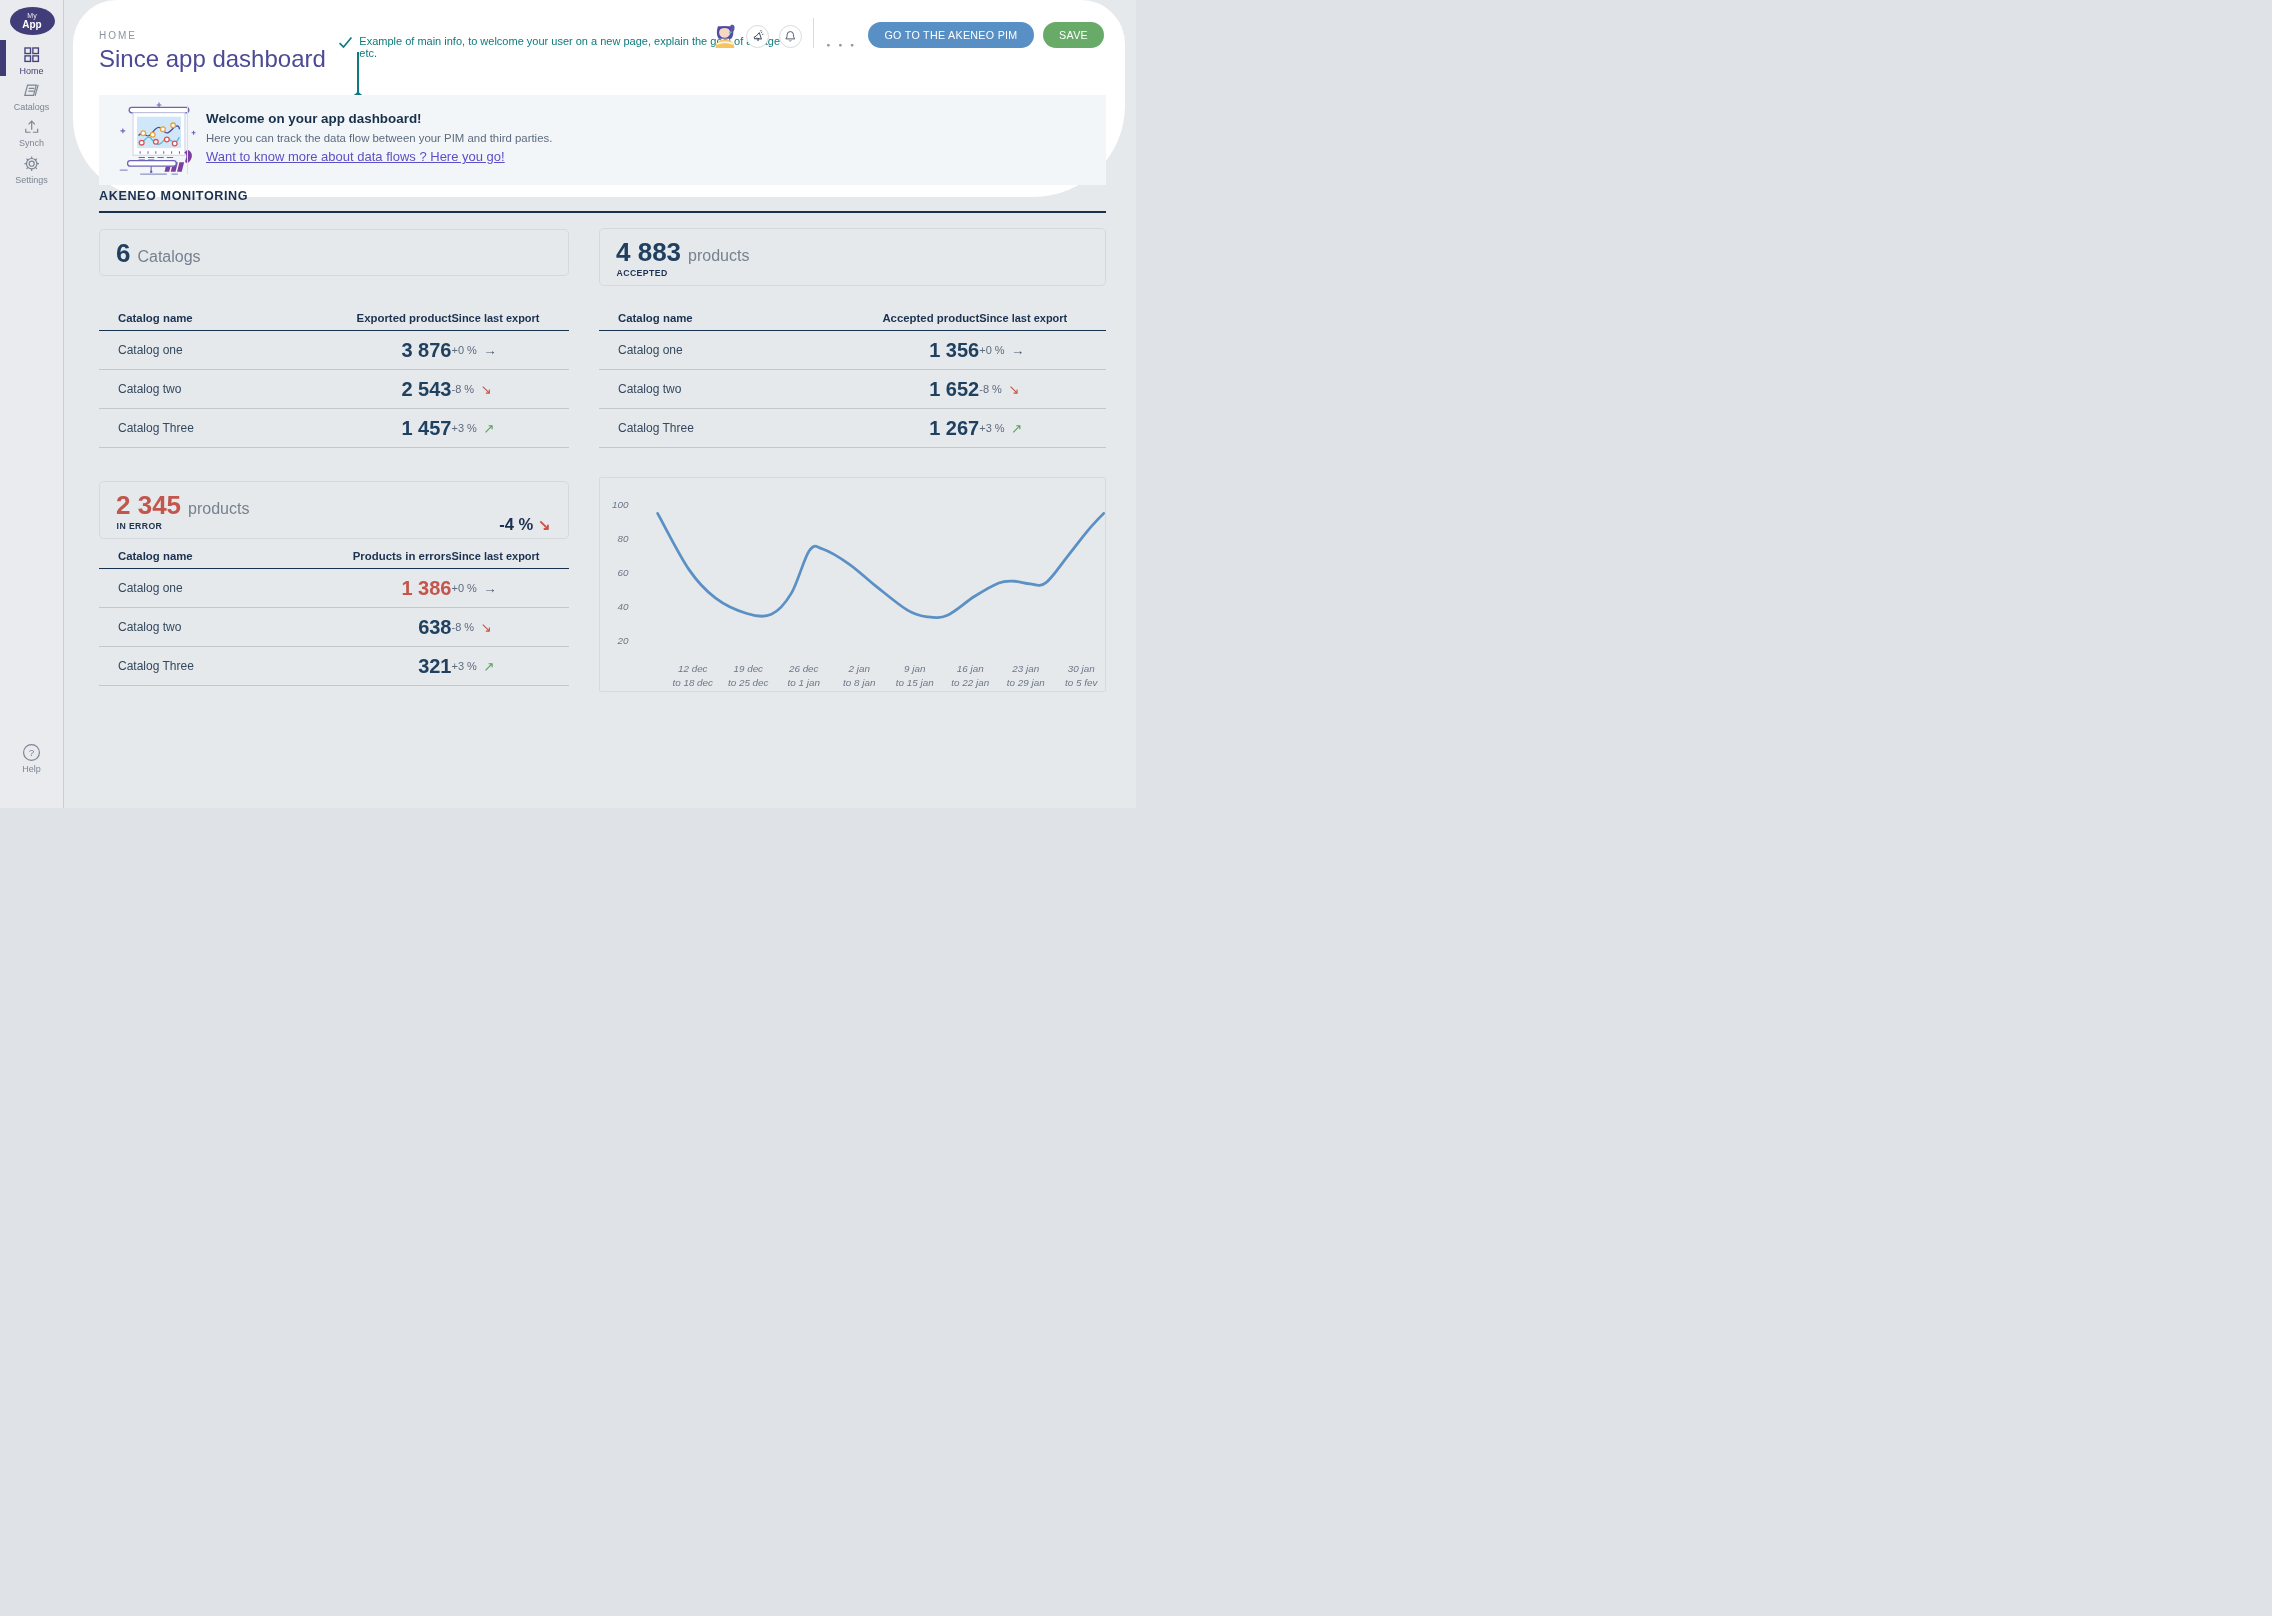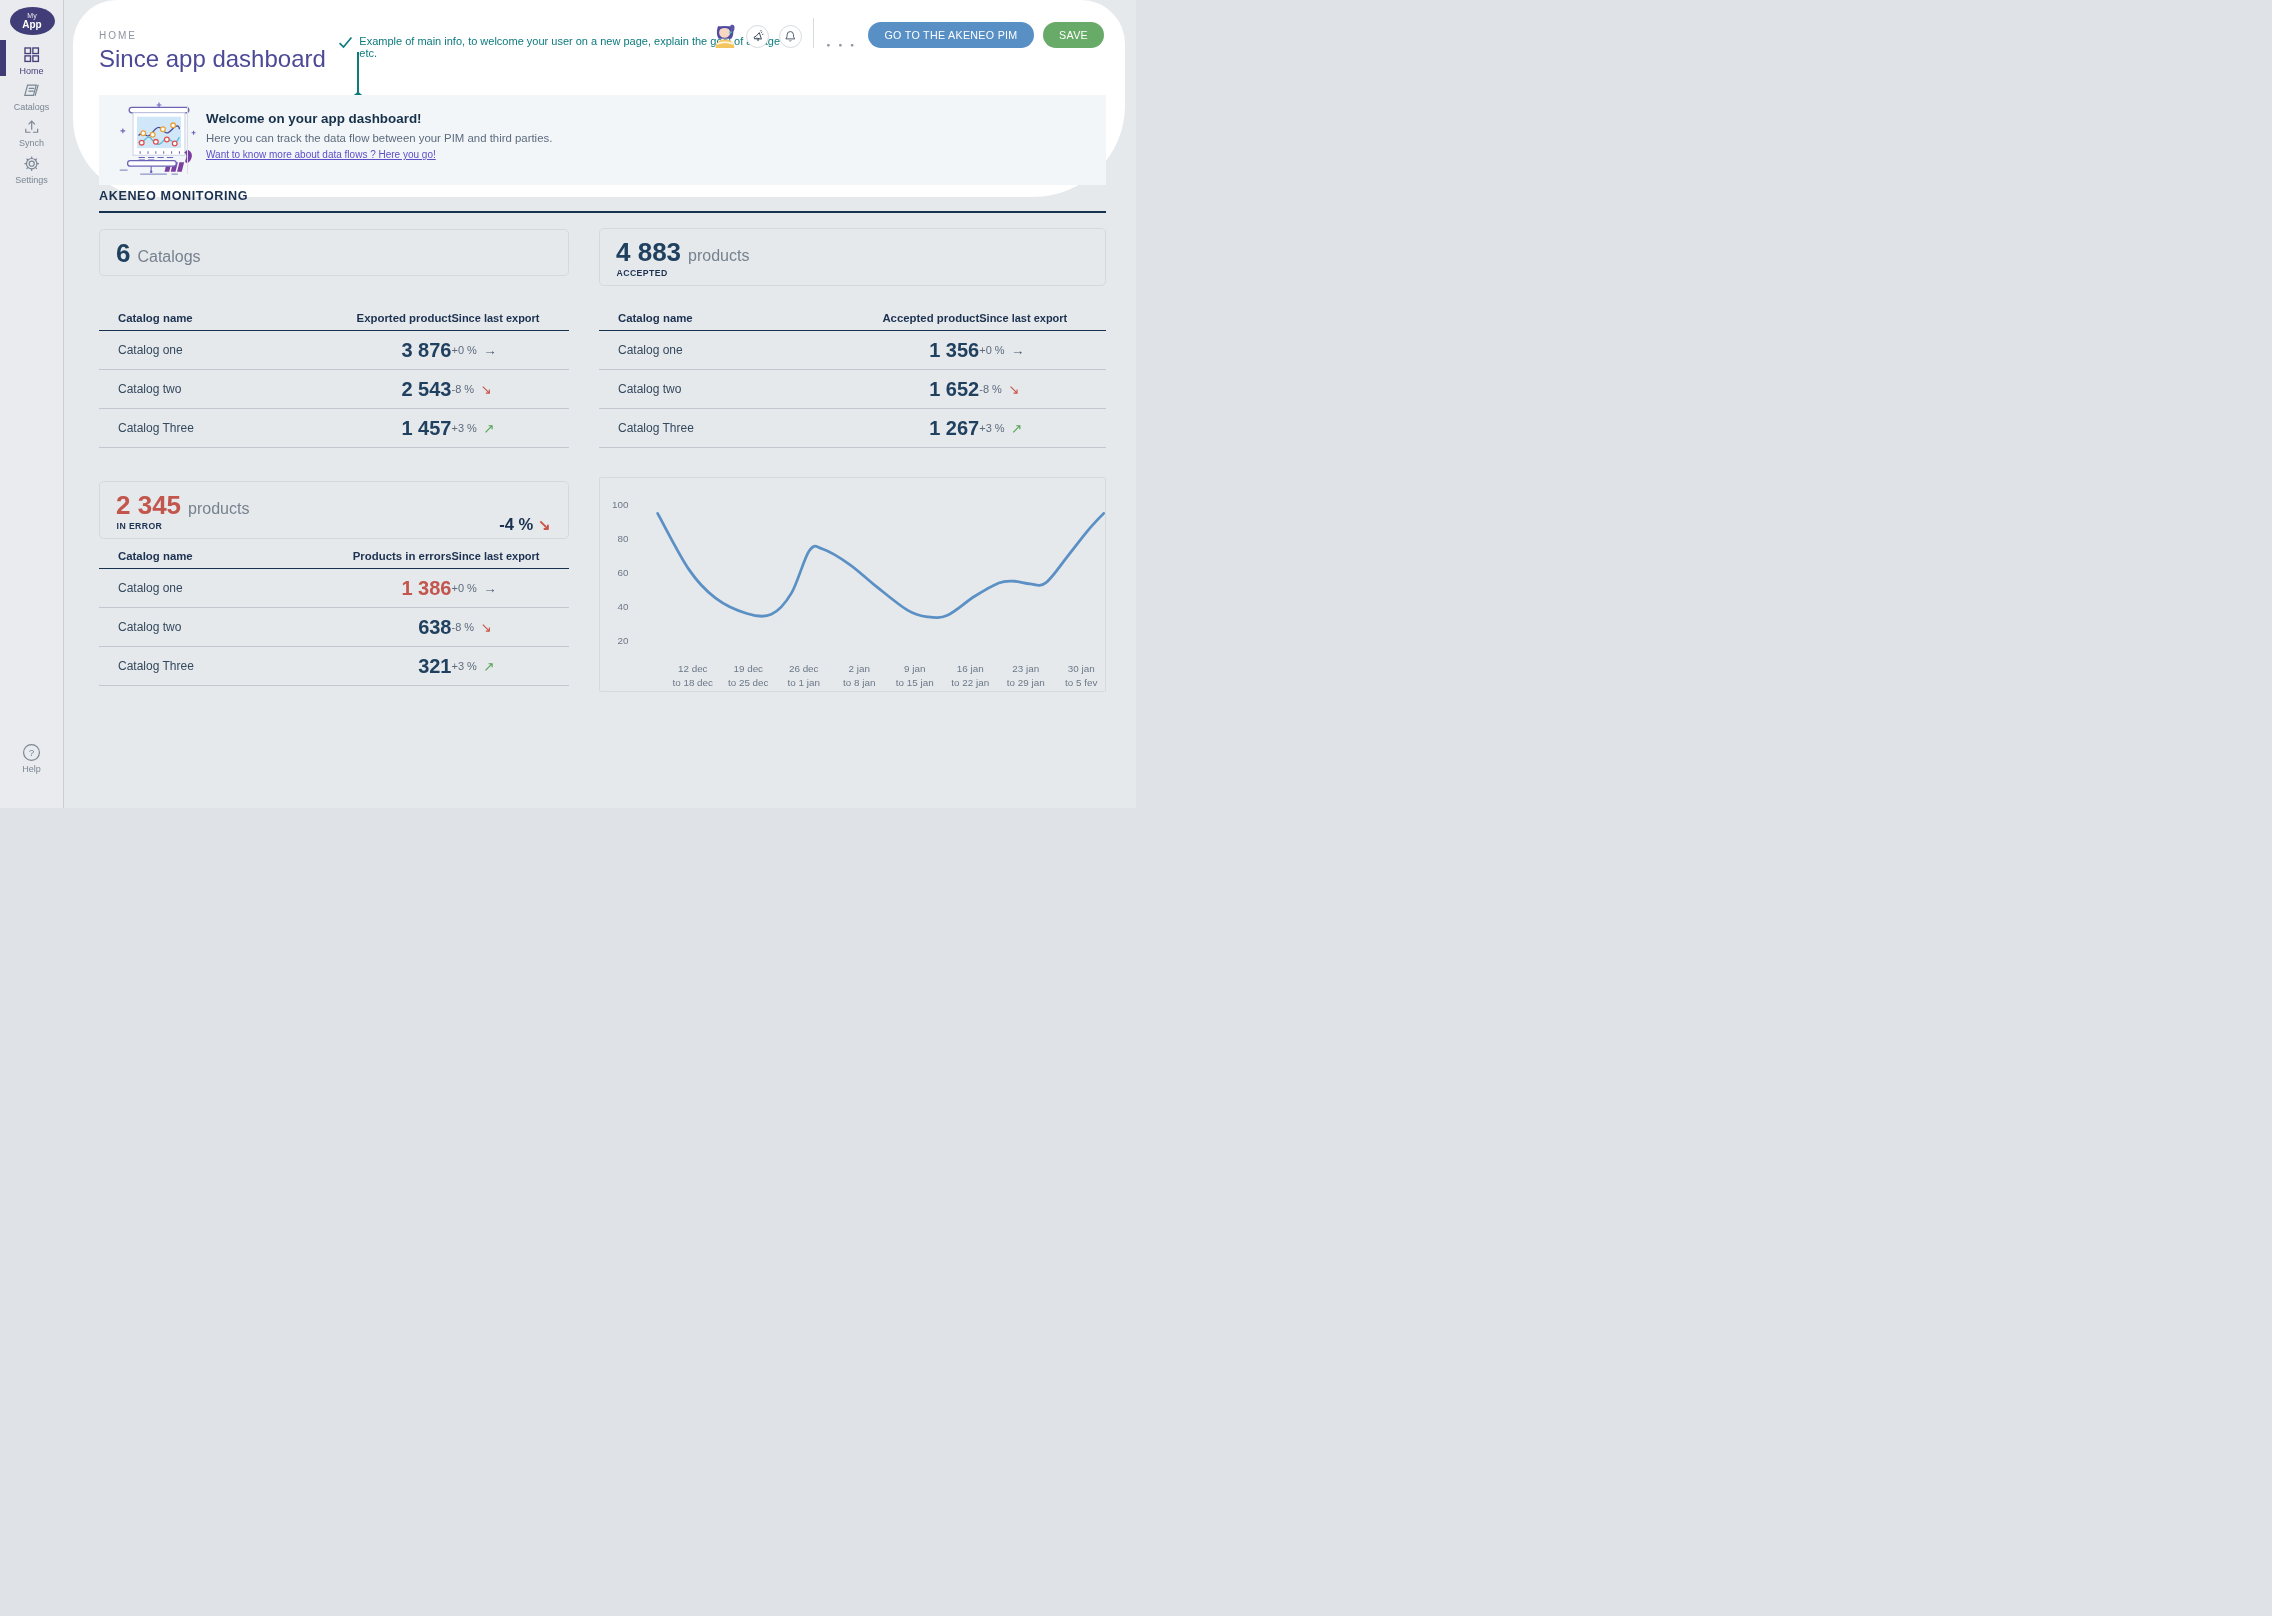--- a/index.html
+++ b/index.html
@@ -46,21 +46,21 @@
   .btn { height:26px; border:none; border-radius:13.4px; color:#fff; font-size:10.7px;
     letter-spacing:0.3px; padding:0 16px; cursor:pointer; font-family:inherit; }
   .btn-pim { background:#588fc5; }
   .btn-save { background:#68aa68; }
   
   .banner { position:absolute; left:99px; top:95px; width:1007px; height:90px; background:#f3f6f9; }
   .banner-illus { position:absolute; left:19px; top:6.3px; }
   .banner-div { position:absolute; left:88px; top:10.3px; width:0.8px; height:69px; background:#d9dee3; }
   .banner-title { position:absolute; left:107px; top:16px; font-size:13.4px; font-weight:bold; color:#17304a; }
   .banner-body { position:absolute; left:107px; top:37px; font-size:11.4px; color:#5c6b7d; }
-  .banner-link { position:absolute; left:107px; top:54px; font-size:10px;
+  .banner-link { position:absolute; left:107px; top:54px; font-size:13px;
     color:#5b50c7; text-decoration:underline; cursor:pointer; }
   
   .section-title { position:absolute; left:99px; top:189px; font-size:12.6px;
     font-weight:600; letter-spacing:0.6px; color:#1b3150; }
   .section-rule { position:absolute; left:99px; top:211px; width:1007px; height:1.6px; background:#16324f; }
   
   .card { position:absolute; border:0.8px solid #d4d9de; border-radius:4.7px; }
   .card-catalogs { left:99px; top:229px; width:470px; height:47px; }
   .card-accepted { left:599px; top:228px; width:507px; height:58px; }
   .card-errors   { left:99px; top:481px; width:470px; height:58px; }
@@ -89,21 +89,21 @@
   .c-trend .arr { font-size:13.4px; }
   .arr.flat { color:#44566b; }
   .arr.down { color:#c9544a; }
   .arr.up { color:#55a455; }
   .tbl-exported, .tbl-accepted-t { top:305px; }
   .tbl-exported, .tbl-errors-t { left:99px; width:470px; }
   .tbl-accepted-t { left:599px; width:507px; }
   .tbl-errors-t { top:543px; }
   
   .chart-card { position:absolute; left:599px; top:477px; width:507px; height:215px;
-    border:0.8px solid #d5dade; border-radius:1.6px; }
+    border:0.8px solid #d5dade; border-radius:1.6px;font-style:italic; }
   .chart-card svg { display:block; }
   .tick-label { font-size:12.5px; fill:#6b7888; font-family:"Liberation Sans",sans-serif; }
 </style>
 </head>
 <body>
 
 <div class="page">
 
   <aside class="sidebar">
     <div class="logo">

